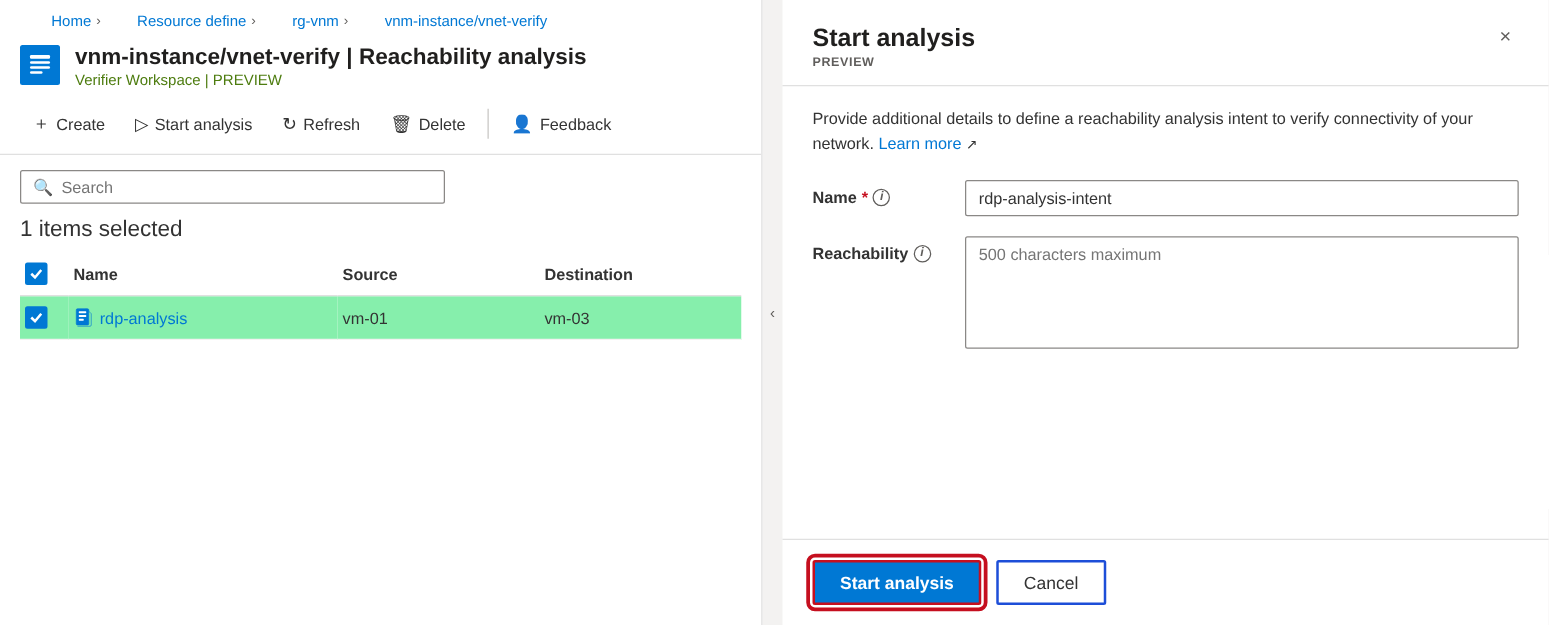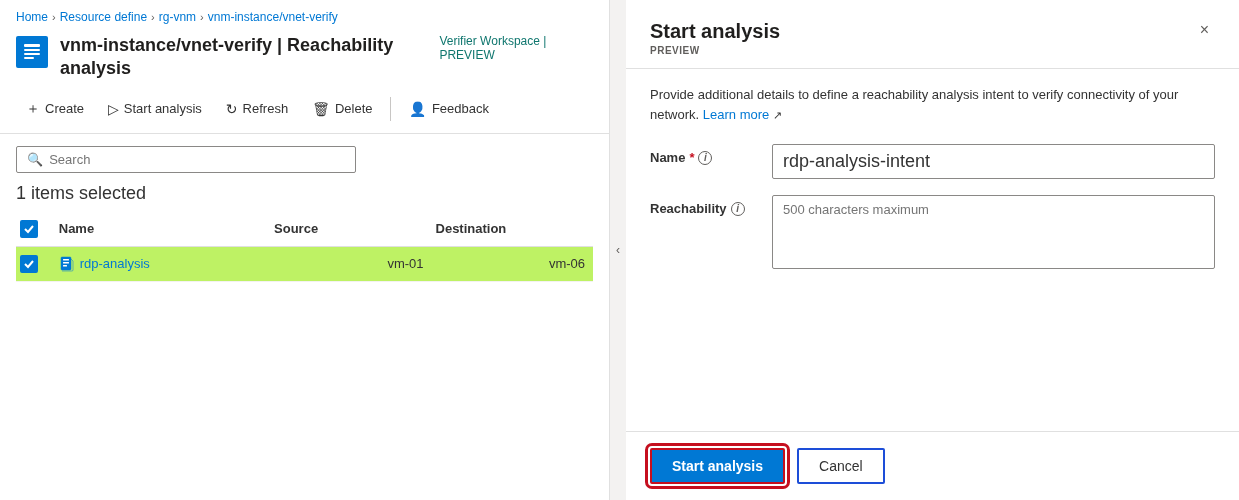--- a/index.html
+++ b/index.html
@@ -19,51 +19,51 @@
     .breadcrumb {
       display: flex;
       align-items: center;
       padding: 10px 16px 6px;
       font-size: 12px;
       color: #0078d4;
       gap: 4px;
       flex-wrap: wrap;
     }
     .breadcrumb span { color: #605e5c; }
-    .breadcrumb a { color: #0078d4; text-decoration: none; cursor: pointer; }
+    .breadcrumb a { color: #0078d4; text-decoration: none; cursor: pointer; margin-left: 25px; }
     .breadcrumb-sep { color: #605e5c; font-size: 11px; }
 
     .page-header {
       display: flex;
       align-items: flex-start;
       padding: 4px 16px 8px;
       gap: 12px;
     }
     .page-icon {
       width: 32px;
       height: 32px;
       background: #0078d4;
       border-radius: 2px;
       display: flex;
       align-items: center;
       justify-content: center;
       flex-shrink: 0;
       margin-top: 2px;
     }
     .page-icon svg { fill: white; }
-    .page-title-block { display: flex; flex-direction: row; }
+    .page-title-block { display: flex; flex-direction: column; }
     .page-title {
       font-size: 18px;
       font-weight: 600;
       color: #201f1e;
       line-height: 1.3;
     }
     .page-subtitle {
       font-size: 12px;
-      color: #0f766e;
+      color: #4d7c0f;
     }
 
     .toolbar {
       display: flex;
       align-items: center;
       padding: 6px 16px 10px;
       gap: 4px;
       border-bottom: 1px solid #e0e0e0;
     }
     .toolbar-btn {
@@ -120,21 +120,21 @@
       font-weight: 600;
       color: #333;
       font-size: 13px;
     }
     th.col-check { width: 36px; }
     th.col-name { width: 200px; }
     th.col-source { width: 150px; }
     th.col-dest { width: 150px; }
 
     tbody tr { border-bottom: 1px solid #f3f2f1; }
-    tbody tr.selected { background: #bef264; text-align: right; }
+    tbody tr.selected { background: #86efac; }
     td { padding: 8px 8px 8px 4px; vertical-align: middle; }
 
     .checkbox-header {
       width: 18px; height: 18px;
       background: #0078d4;
       border: 2px solid #0078d4;
       border-radius: 2px;
       display: flex; align-items: center; justify-content: center;
       cursor: pointer;
     }
@@ -247,28 +247,28 @@
       cursor: pointer;
       font-style: italic;
       font-weight: 600;
     }
     .form-control-wrap { flex: 1; }
     .form-input {
       width: 100%;
       border: 1px solid #8a8886;
       border-radius: 2px;
       padding: 6px 10px;
-      font-size: 18px;
+      font-size: 13px;
       color: #333;
       outline: none;
       font-family: inherit;
     }
     .form-textarea {
       width: 100%;
-      height: 74px;
+      height: 90px;
       border: 1px solid #8a8886;
       border-radius: 2px;
       padding: 6px 10px;
       font-size: 13px;
       color: #a19f9d;
       outline: none;
       resize: none;
       font-family: inherit;
     }
 
@@ -410,21 +410,21 @@
               <rect x="3" y="3" width="6" height="1.5" rx="0.5" fill="white"></rect>
               <rect x="3" y="6" width="6" height="1.5" rx="0.5" fill="white"></rect>
               <rect x="3" y="9" width="4" height="1.5" rx="0.5" fill="white"></rect>
               <path d="M9 1 L13 5 L13 14 Q13 15 12 15 L2 15" stroke="#0078d4" stroke-width="0.5" fill="none"></path>
             </svg>
           </span>
           <a class="name-link">rdp-analysis</a>
         </div>
       </td>
       <td>vm-01</td>
-      <td>vm-06</td>
+      <td>vm-03</td>
     </tr>
         </tbody>
     </table>
   </div>
 
 </div>
 
 <div class="collapse-arrow">‹</div>
 
 <div class="right-panel">

